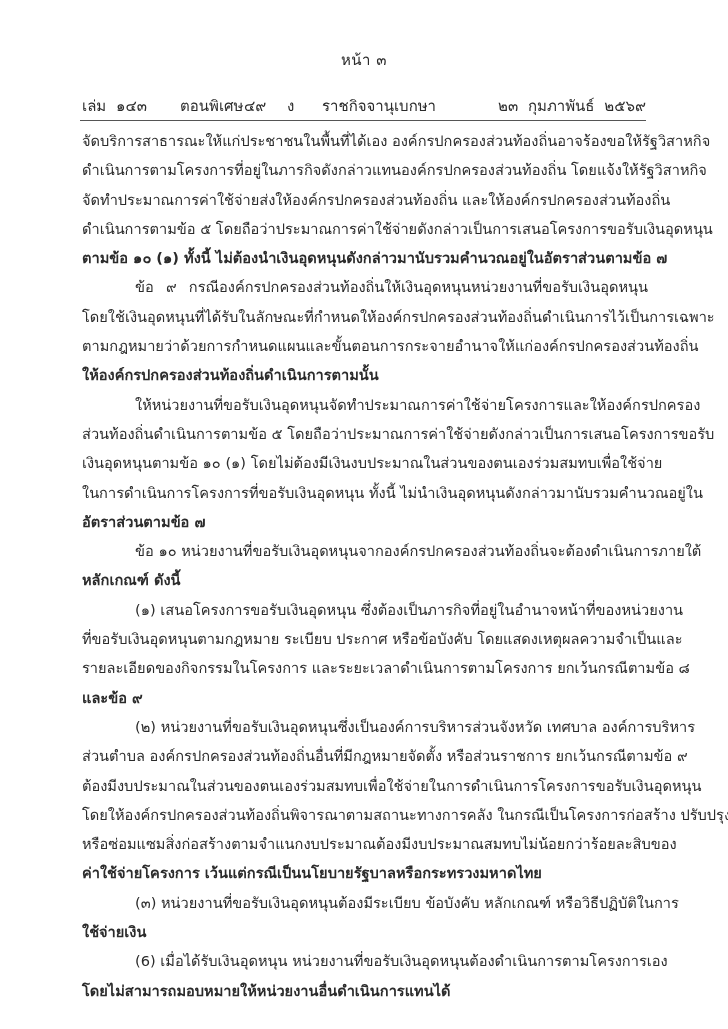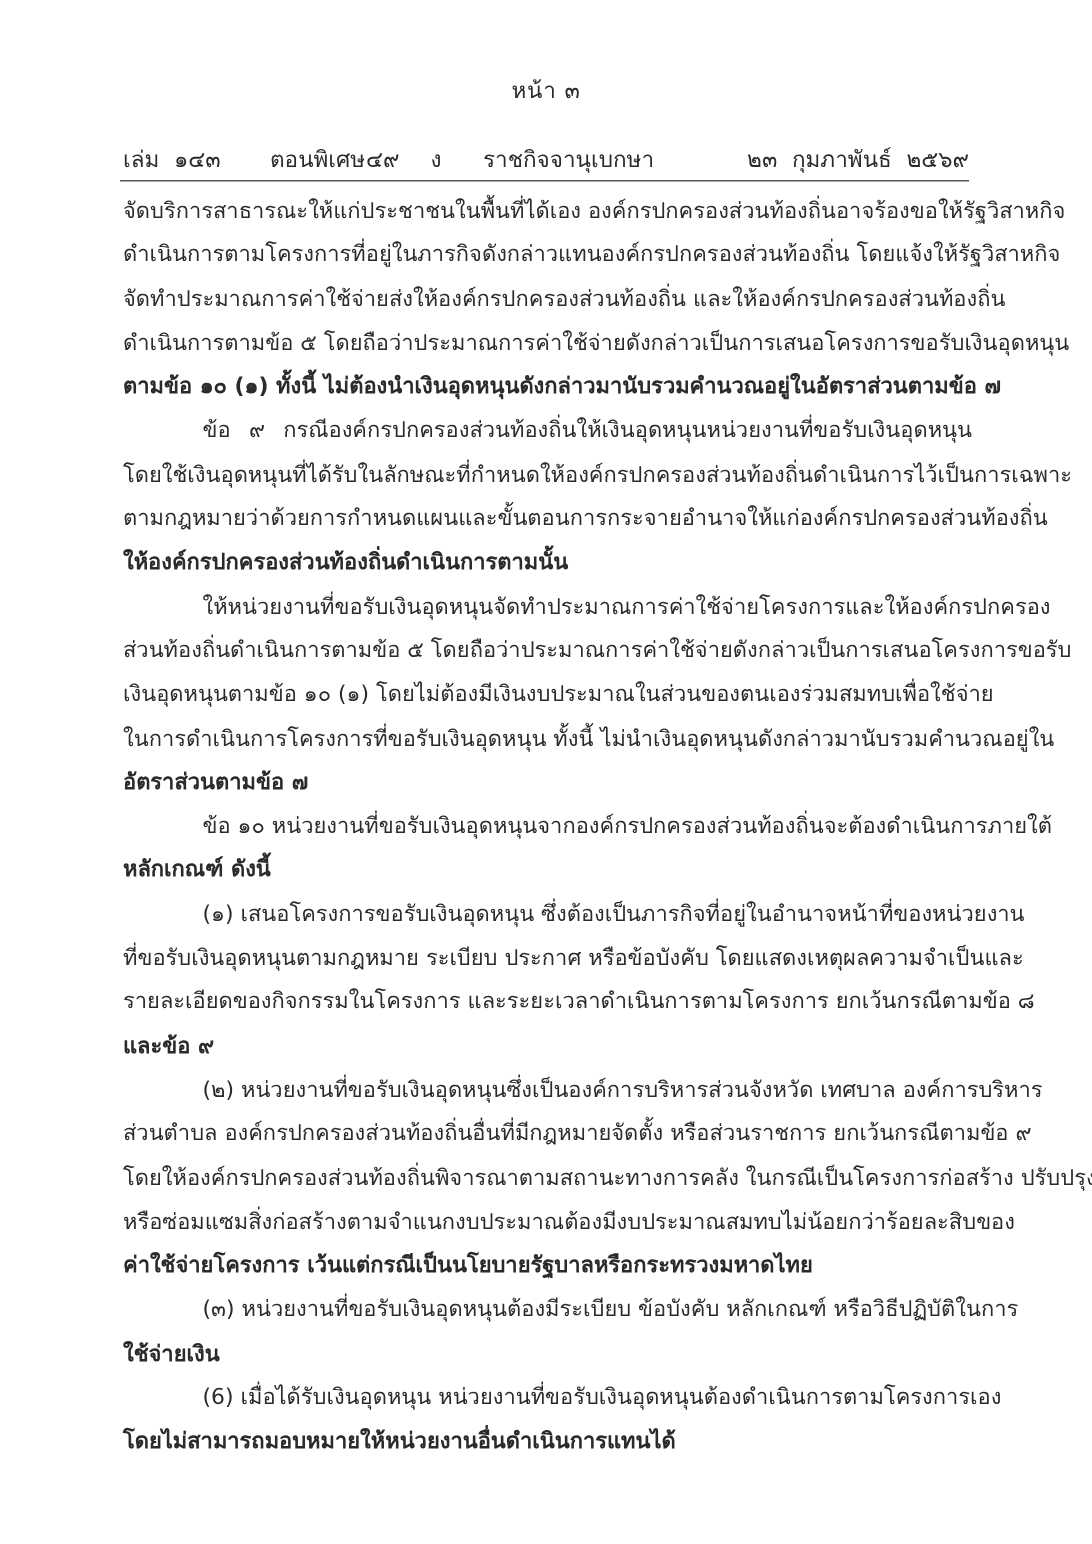--- a/index.html
+++ b/index.html
@@ -78,20 +78,21 @@
   </p>
   <p>
     <span class="line ind">(๑) เสนอโครงการขอรับเงินอุดหนุน ซึ่งต้องเป็นภารกิจที่อยู่ในอำนาจหน้าที่ของหน่วยงาน</span>
     <span class="line">ที่ขอรับเงินอุดหนุนตามกฎหมาย ระเบียบ ประกาศ หรือข้อบังคับ โดยแสดงเหตุผลความจำเป็นและ</span>
     <span class="line">รายละเอียดของกิจกรรมในโครงการ และระยะเวลาดำเนินการตามโครงการ ยกเว้นกรณีตามข้อ ๘</span>
     <span class="line last">และข้อ ๙</span>
   </p>
   <p>
     <span class="line ind">(๒) หน่วยงานที่ขอรับเงินอุดหนุนซึ่งเป็นองค์การบริหารส่วนจังหวัด เทศบาล องค์การบริหาร</span>
     <span class="line">ส่วนตำบล องค์กรปกครองส่วนท้องถิ่นอื่นที่มีกฎหมายจัดตั้ง หรือส่วนราชการ ยกเว้นกรณีตามข้อ ๙</span>
+    <span class="line">ต้องมีงบประมาณในส่วนของตนเองร่วมสมทบเพื่อใช้จ่ายในการดำเนินการโครงการขอรับเงินอุดหนุน</span>
     <span class="line">โดยให้องค์กรปกครองส่วนท้องถิ่นพิจารณาตามสถานะทางการคลัง ในกรณีเป็นโครงการก่อสร้าง ปรับปรุง</span>
     <span class="line">หรือซ่อมแซมสิ่งก่อสร้างตามจำแนกงบประมาณต้องมีงบประมาณสมทบไม่น้อยกว่าร้อยละสิบของ</span>
     <span class="line last">ค่าใช้จ่ายโครงการ เว้นแต่กรณีเป็นนโยบายรัฐบาลหรือกระทรวงมหาดไทย</span>
   </p>
   <p>
     <span class="line ind">(๓) หน่วยงานที่ขอรับเงินอุดหนุนต้องมีระเบียบ ข้อบังคับ หลักเกณฑ์ หรือวิธีปฏิบัติในการ</span>
     <span class="line last">ใช้จ่ายเงิน</span>
   </p>
   <p>
     <span class="line ind">(6) เมื่อได้รับเงินอุดหนุน หน่วยงานที่ขอรับเงินอุดหนุนต้องดำเนินการตามโครงการเอง</span>

